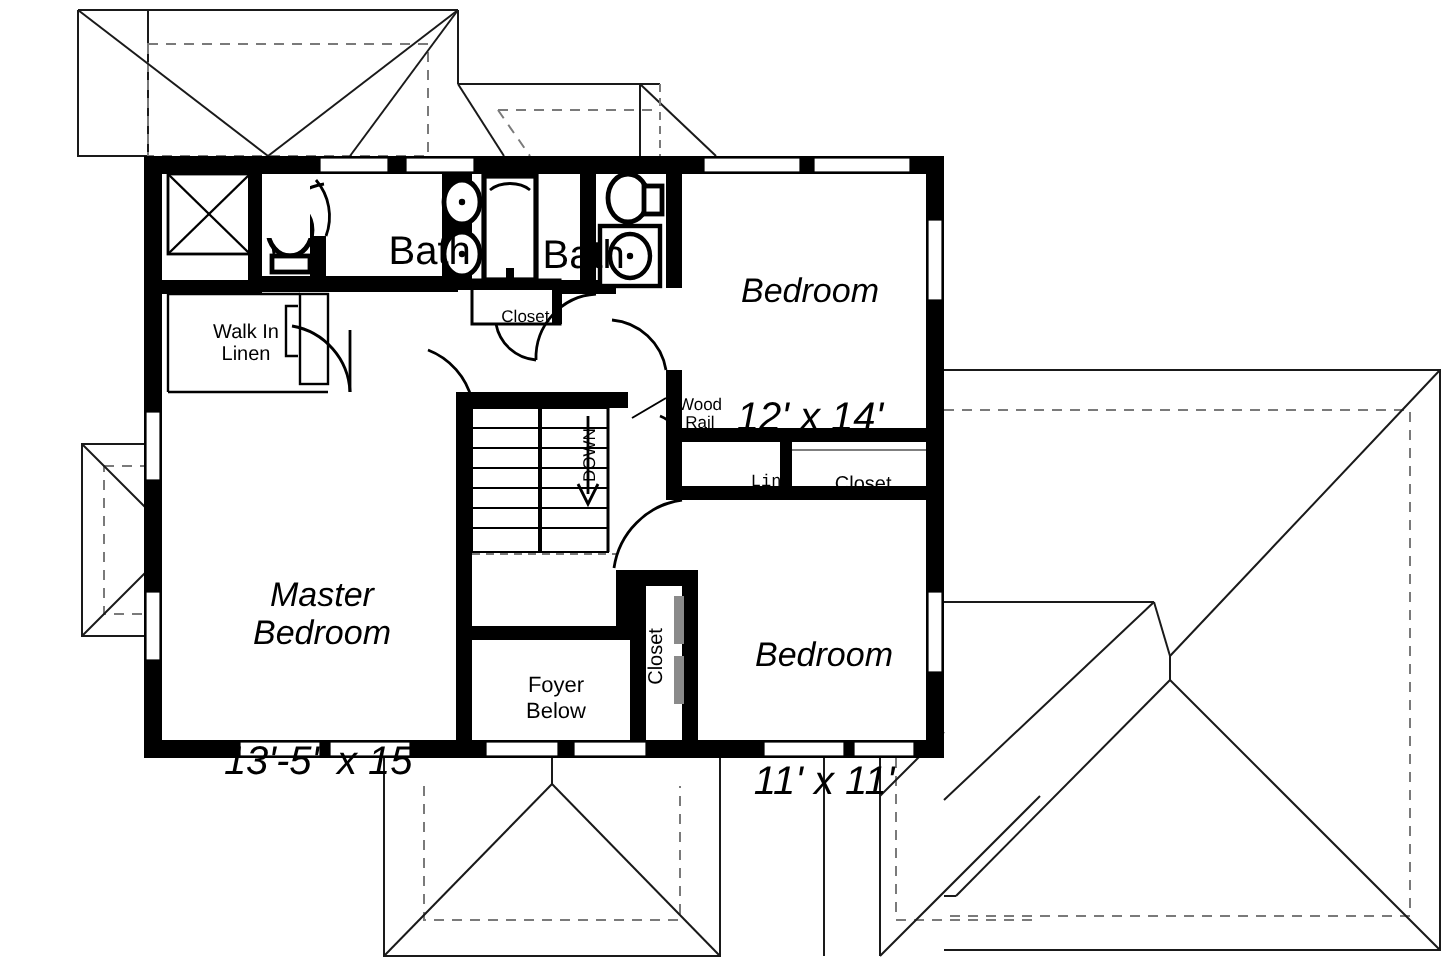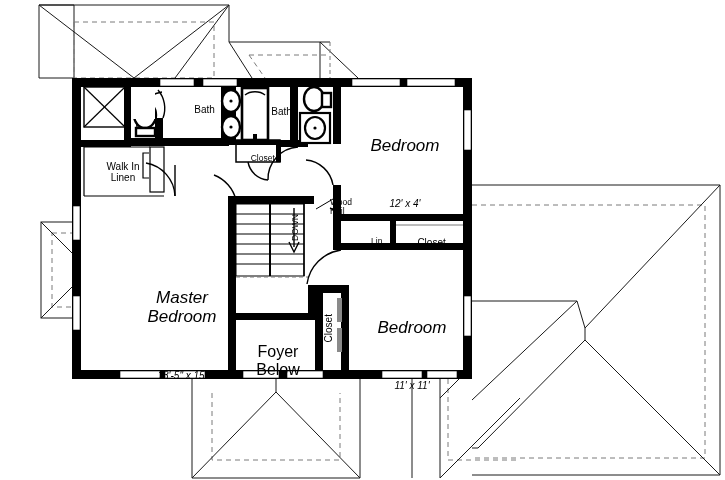--- a/index.html
+++ b/index.html
@@ -26,22 +26,22 @@
   .room-label {
     position: absolute;
     text-align: center;
     color: #000000;
     font-family: "Liberation Sans", sans-serif;
     line-height: 1.12;
     white-space: pre;
     pointer-events: none;
   }
   .lbl-xl { font-size: 17px; font-style: italic; }
-  .lbl-lg { font-size: 10px; }
-  .lbl-md { font-size: 16px; }
+  .lbl-lg { font-size: 20px; }
+  .lbl-md { font-size: 11px; }
   .lbl-sm { font-size: 10px; }
   .lbl-xs { font-size: 8.5px; }
   .vert {
     transform-origin: center center;
     transform: rotate(-90deg);
   }
 </style>
 </head>
 <body>
 
@@ -308,29 +308,29 @@
     <g>
       <line x1="396" y1="225" x2="463" y2="225" stroke="#555555" stroke-width="0.8"></line>
     </g>
 
     <g>
       <line x1="81" y1="200" x2="81" y2="200" stroke="#7a7a7a" stroke-width="1"></line>
     </g>
 
   </svg>
 
-  <div class="room-label lbl-xl" style="left:112px; top:250px; width:140px;">
+  <div class="room-label lbl-xl" style="left:91px; top:250px; width:140px;">
     <div style="white-space:pre-line;">Master
 Bedroom</div>
     <div class="lbl-lg" style="margin-top:6px;">13'-5" x 15'</div>
   </div>
 
   <div class="room-label lbl-xl" style="left:340px; top:98px; width:130px;">
     <div>Bedroom</div>
-    <div class="lbl-lg" style="margin-top:5px;">12' x 4'</div>
+    <div class="lbl-lg" style="margin-top:5px;">12' x 14'</div>
   </div>
 
   <div class="room-label lbl-xl" style="left:347px; top:280px; width:130px;">
     <div>Bedroom</div>
     <div class="lbl-lg" style="margin-top:5px;">11' x 11'</div>
   </div>
 
   <div class="room-label lbl-lg" style="left:172px; top:93px; width:54px;">
     <span>Bath</span>
   </div>
@@ -346,34 +346,34 @@
 
   <div class="room-label lbl-xs" style="left:237px; top:144px; width:42px;">
     <span>Closet</span>
   </div>
 
   <div class="room-label lbl-md" style="left:243px; top:325px; width:70px; white-space:pre-line;">
     <span>Foyer
 Below</span>
   </div>
 
-  <div class="room-label lbl-xs" style="left:355px; top:227px; width:34px;">
+  <div class="room-label lbl-xs" style="left:355px; top:227px; width:34px;font-family:Liberation Mono, monospace;">
     <span>Lin</span>
   </div>
 
   <div class="room-label lbl-sm" style="left:398px; top:226px; width:56px;">
     <span>Closet</span>
   </div>
 
   <div class="room-label lbl-sm vert" style="left:304px; top:317px; width:50px;">
     <span>Closet</span>
   </div>
 
   <div class="room-label lbl-xs vert" style="left:274px; top:218px; width:42px;">
     <span>DOWN</span>
   </div>
 
-  <div class="room-label lbl-xs" style="left:330px; top:188px; width:40px; white-space:pre-line; text-align:left;">
+  <div class="room-label lbl-xs" style="left:330px; top:188px; width:40px; white-space:pre-line; text-align:center;">
     <span>Wood
 Rail</span>
   </div>
 
 </div>
 
 </body></html>

